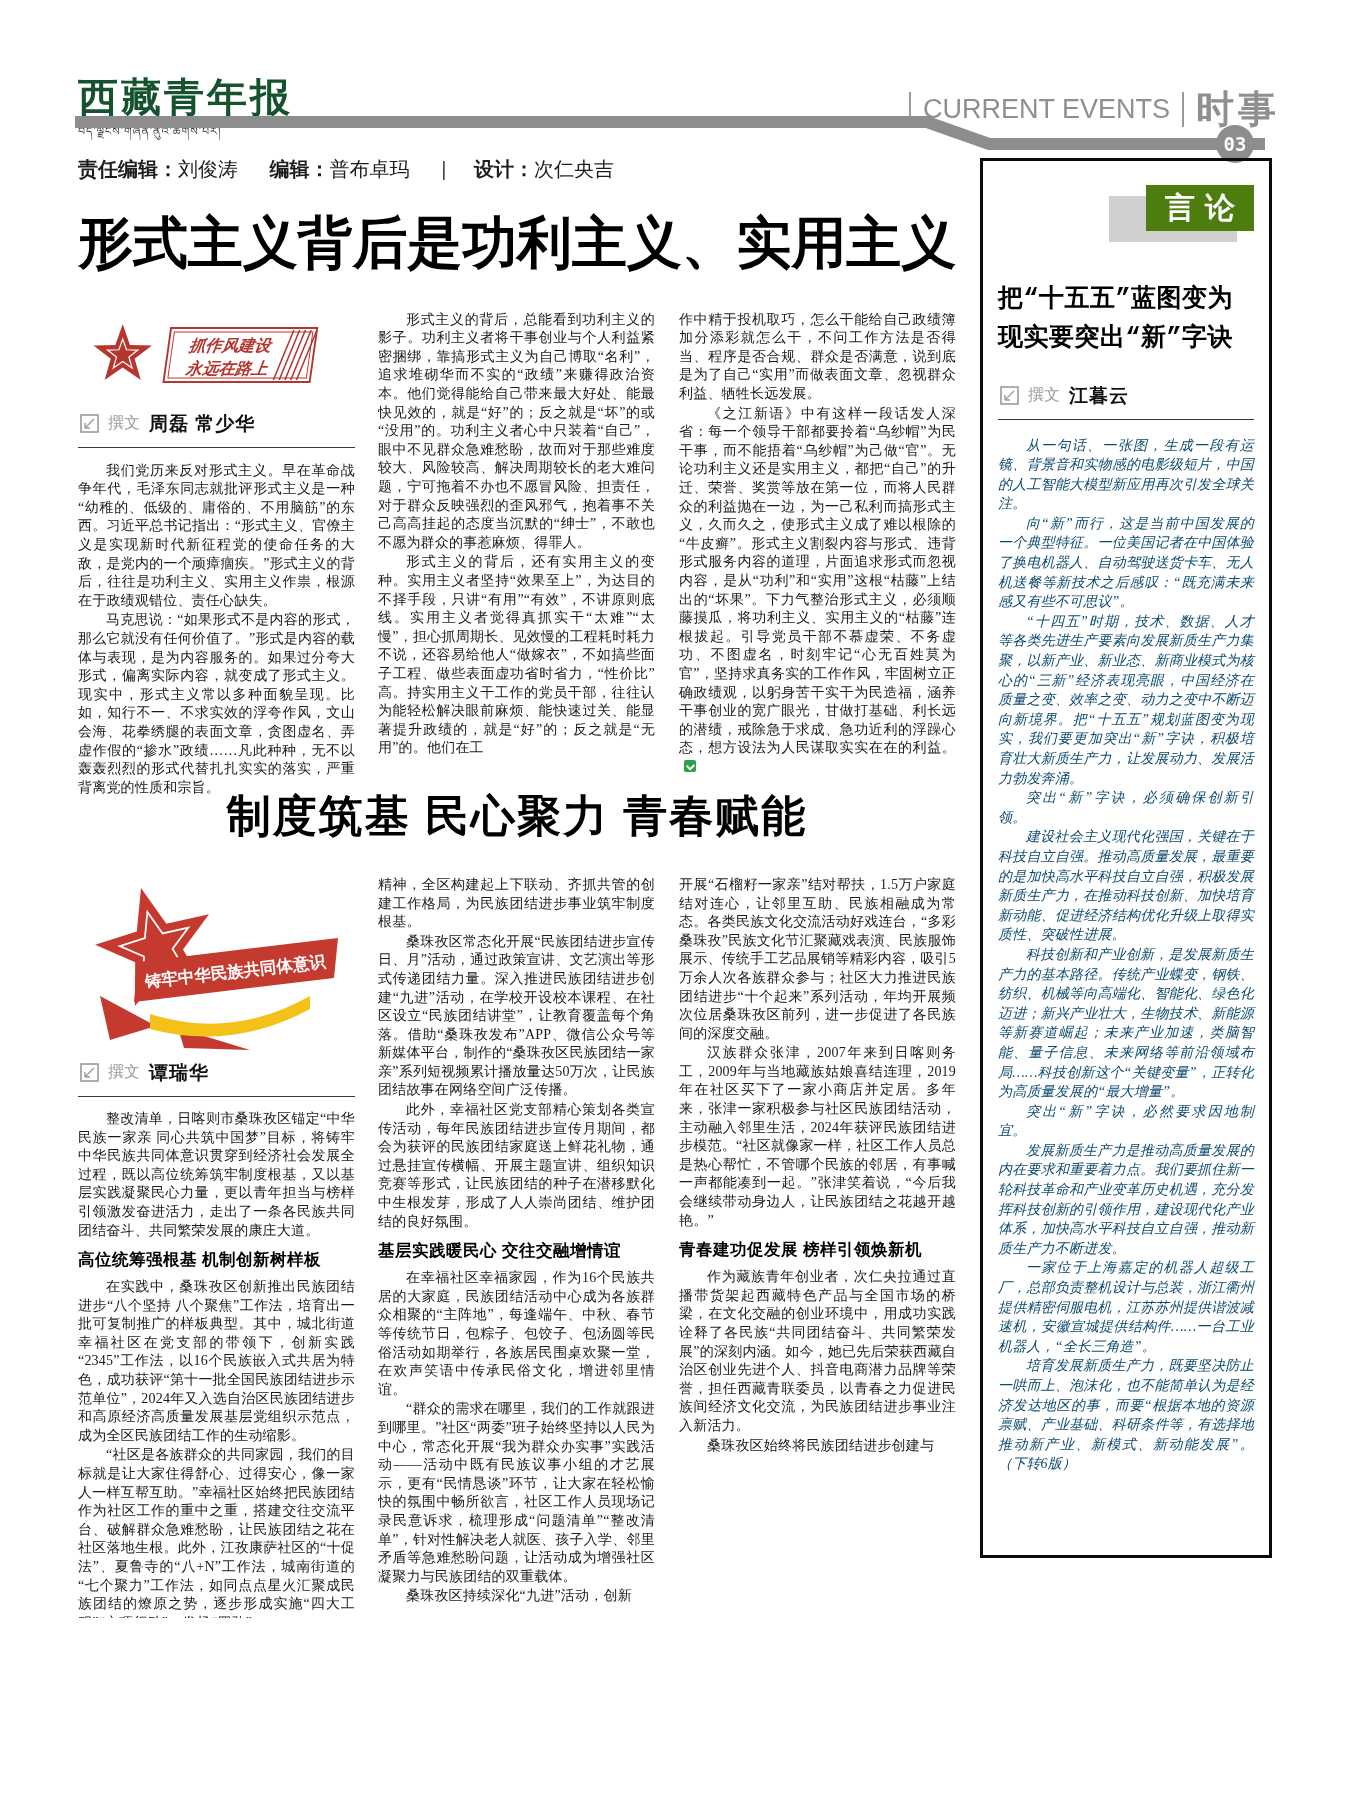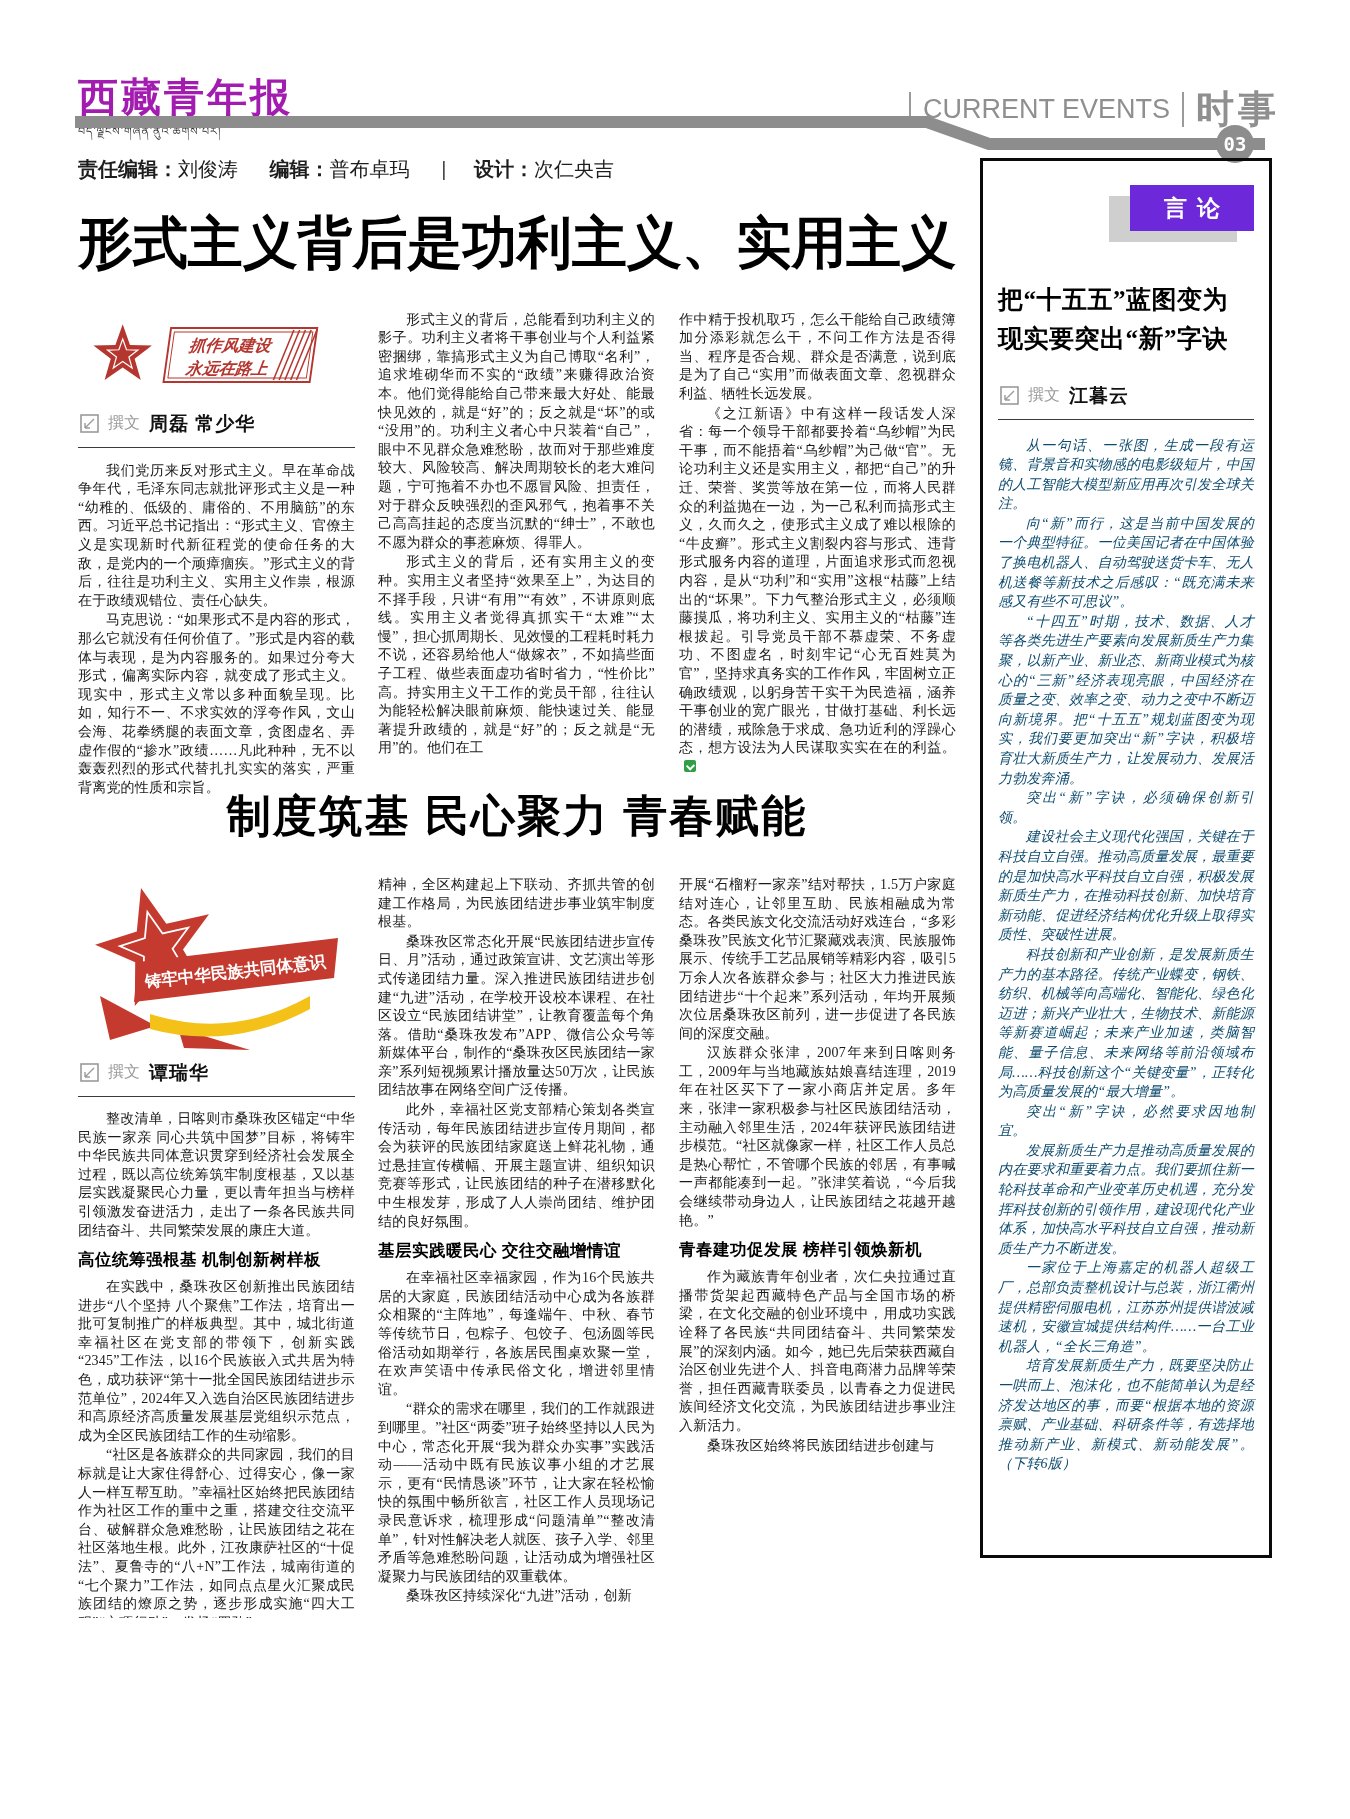--- a/index.html
+++ b/index.html
@@ -2,21 +2,21 @@
 <html lang="zh"><head>
 <meta charset="utf-8">
 <style>
   html,body{margin:0;padding:0;background:#e8e8e8;}
   .page{position:relative;width:1350px;height:1819px;background:#fff;margin:0 auto;
         font-family:"Liberation Serif","DejaVu Serif",serif;color:#141414;overflow:hidden;}
 
   
   .masthead{position:absolute;left:78px;top:76px;}
   .masthead-name{font-size:40px;font-weight:900;letter-spacing:3px;line-height:1.05;
-                 font-family:"DejaVu Serif","Liberation Serif",serif;color:#a21caf;}
+                 font-family:"DejaVu Serif","Liberation Serif",serif;color:#14532d;}
   .masthead-tibetan{font-size:11px;color:#333;margin-top:1px;letter-spacing:1px;}
 
   .section-head{position:absolute;top:84px;right:70px;display:flex;align-items:center;color:#8f8f8f;
                 font-family:"Liberation Sans","DejaVu Sans",sans-serif;justify-content:flex-end;}
   .section-en{font-size:27px;line-height:1.15;padding:2px 12px;border-left:2px solid #9a9a9a;
               border-right:2px solid #9a9a9a;letter-spacing:0px;}
   .section-cn{font-size:38px;font-weight:700;padding-left:12px;letter-spacing:4px;}
 
   .header-bar{position:absolute;left:75px;top:98px;width:1210px;height:72px;}
 
@@ -64,25 +64,25 @@
   .a2-cols{position:relative;margin-top:24px;height:742px;}
   .a2-cols .col{height:742px;overflow:hidden;}
   .banner-svg{display:block;margin:2px auto 10px auto;}
   .a2-text{margin-top:13px;}
 
   
   .sidebar{position:absolute;left:980px;top:158px;width:292px;height:1400px;border:3px solid #0a0a0a;
            box-sizing:border-box;padding:16px 15px 10px 15px;overflow:hidden;}
   .side-label-wrap{position:relative;width:136px;height:58px;margin-left:auto;margin-top:8px;}
   .side-label-shadow{position:absolute;left:-9px;top:11px;width:128px;height:46px;background:#cfcfcf;}
-  .side-label{position:absolute;right:0;top:0;width:124px;height:46px;background:#6d28d9;color:#fff;
-              font-size:23px;font-weight:700;display:flex;align-items:center;justify-content:center;
+  .side-label{position:absolute;right:0;top:0;width:108px;height:46px;background:#4d7c0f;color:#fff;
+              font-size:30px;font-weight:700;display:flex;align-items:center;justify-content:center;
               letter-spacing:10px;text-indent:10px;font-family:"Liberation Sans","DejaVu Sans",sans-serif;}
   .side-headline{margin-top:38px;font-size:25px;font-weight:700;line-height:1.55;color:#000;
-                 font-family:Liberation Serif, serif;letter-spacing:0.5px;}
+                 font-family:Liberation Mono, monospace;letter-spacing:0.5px;}
   .side-byline{margin-top:24px;}
   .side-paras{margin-top:16px;}
   .side-p{font-size:14px;line-height:19.6px;font-style:italic;text-indent:2em;text-align:justify;
           margin:0;color:#0c4a6e;letter-spacing:0.2px;}
 
   
   .continuation{position:absolute;left:980px;top:1572px;width:292px;}
 </style>
 </head>
 <body>

